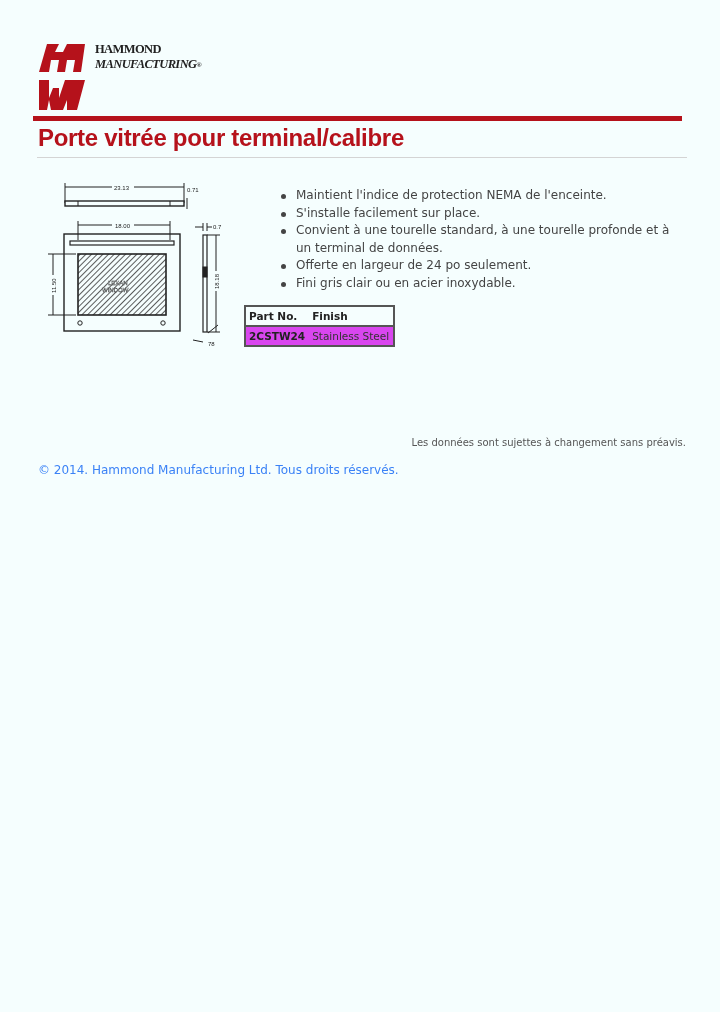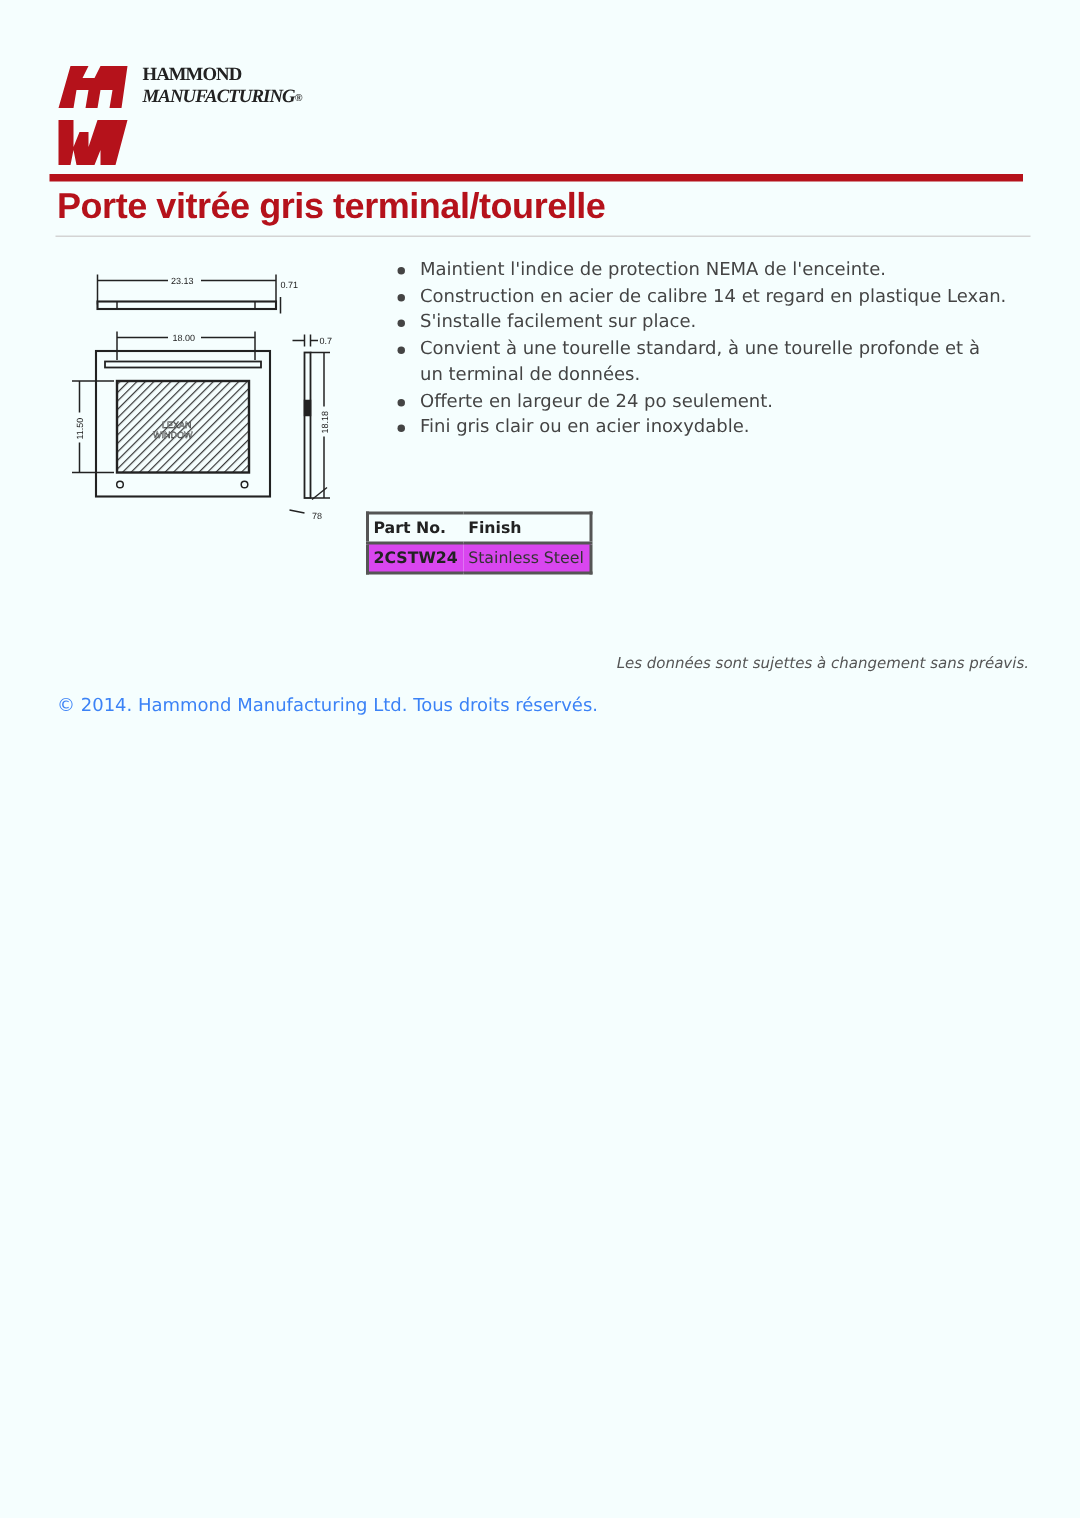--- a/index.html
+++ b/index.html
@@ -25,44 +25,44 @@
     .title {
       position: absolute; left: 38px; top: 124px;
       font-family: "Liberation Sans", sans-serif;
       font-weight: bold; font-size: 24px; color: #b5121b;
       margin: 0; letter-spacing: -0.3px;
     }
     .grey-rule { position: absolute; left: 37px; top: 157px; width: 650px; height: 1px; background: #d4d4d4; }
     .drawing { position: absolute; left: 40px; top: 175px; width: 205px; height: 180px; }
     .bullets {
       position: absolute; left: 262px; top: 171px; width: 410px;
-      margin: 0; padding: 0; list-style: none;
+      margin: 16px; padding: 0; list-style: none;
       font-size: 12px; line-height: 17.5px; color: #444;
     }
     .bullets li { position: relative; padding-left: 18px; }
     .bullets li::before {
       content: ""; position: absolute; left: 3px; top: 7px;
       width: 5px; height: 5px; border-radius: 50%; background: #444;
     }
     .parts-table {
       position: absolute; left: 244px; top: 305px;
       border-collapse: collapse; border: 2px solid #555;
-      font-size: 10.5px; color: #333; background: #f5fefe; margin-top: 36px;
+      font-size: 10.5px; color: #333; background: #f5fefe;
     }
     .parts-table th {
       text-align: left; font-weight: bold; padding: 3px 4px 3px 3px;
       border-bottom: 2px solid #555; background: #f5fefe; color: #222;
     }
     .parts-table td { padding: 2px 4px 2px 3px; vertical-align: middle; }
     .parts-table td.pn { font-weight: bold; color: #222; }
     .parts-table tr.alt td { background: #d946ef; }
     .parts-table td.finish { width: 72px; line-height: 14px; }
     .disclaimer {
       position: absolute; right: 34px; top: 437px;
-      font-size: 10px; font-style: italic; color: #555;
+      font-size: 10px; color: #555;
     }
     .copyright {
       position: absolute; left: 38px; top: 463px;
       font-size: 12px; color: #3b82f6;
     }
   </style>
 </head>
 <body>
 
 <div class="logo">
@@ -73,21 +73,21 @@
     <polygon points="2,40 12,40 12,58 16,48 22,48 22,58 28,40 48,40 40,70 30,70 30,60 26,70 14,70 12,60 10,70 2,70" fill="#b5121b"></polygon>
   </svg>
   <div class="logo-text">
     <div>HAMMOND</div>
     <div class="l2"><span>MANUFACTURING</span><span class="reg">®</span></div>
   </div>
 </div>
 
 <div class="red-rule"></div>
 
-<h1 class="title">Porte vitrée gris terminal/tourelle</h1>
+<h1 class="title">Porte vitrée pour terminal/calibre</h1>
 
 <div class="grey-rule"></div>
 
 <svg class="drawing" viewBox="0 0 205 180">
   <defs>
     <pattern id="hatch" width="4" height="4" patternUnits="userSpaceOnUse" patternTransform="rotate(45)">
       <line x1="0" y1="0" x2="0" y2="4" stroke="#333" stroke-width="1.6"></line>
     </pattern>
   </defs>
   <g stroke="#222" fill="none" stroke-width="1">
@@ -137,21 +137,20 @@
     <rect x="172" y="96" width="8" height="20" fill="#f5fefe"></rect>
     <text x="178.5" y="114" transform="rotate(-90 178.5 114)">18.18</text>
     <text x="168" y="171">78</text>
     <text x="68" y="110" fill="#f5fefe" stroke="#222" stroke-width="0.3">LEXAN</text>
     <text x="62" y="117" fill="#f5fefe" stroke="#222" stroke-width="0.3">WINDOW</text>
   </g>
 </svg>
 
 <ul class="bullets">
   <li>Maintient l'indice de protection NEMA de l'enceinte.</li>
-  <li>Construction en acier de calibre 14 et regard en plastique Lexan.</li>
   <li>S'installe facilement sur place.</li>
   <li>Convient à une tourelle standard, à une tourelle profonde et à un terminal de données.</li>
   <li>Offerte en largeur de 24 po seulement.</li>
   <li>Fini gris clair ou en acier inoxydable.</li>
 </ul>
 
 <table class="parts-table">
   <thead>
     <tr>
       <th>Part No.</th>

